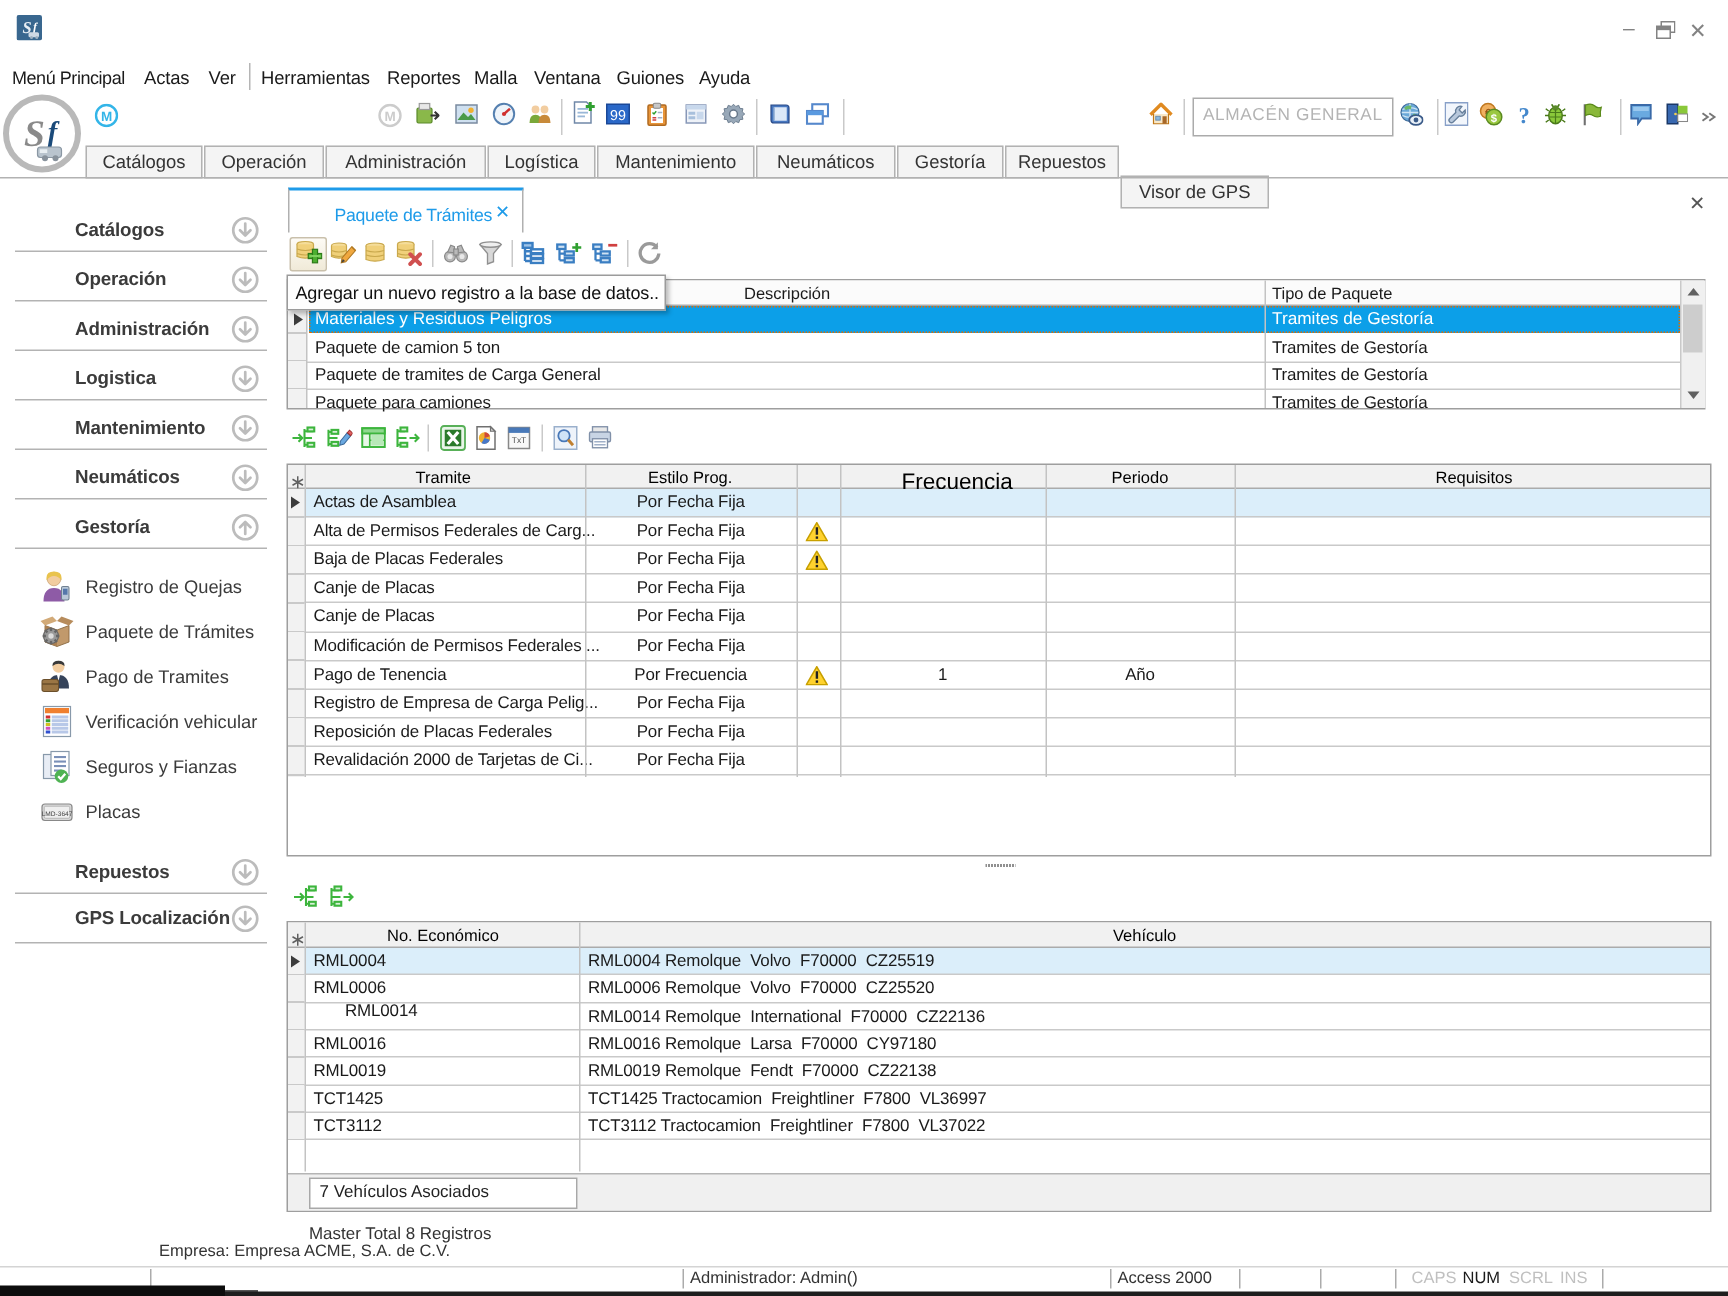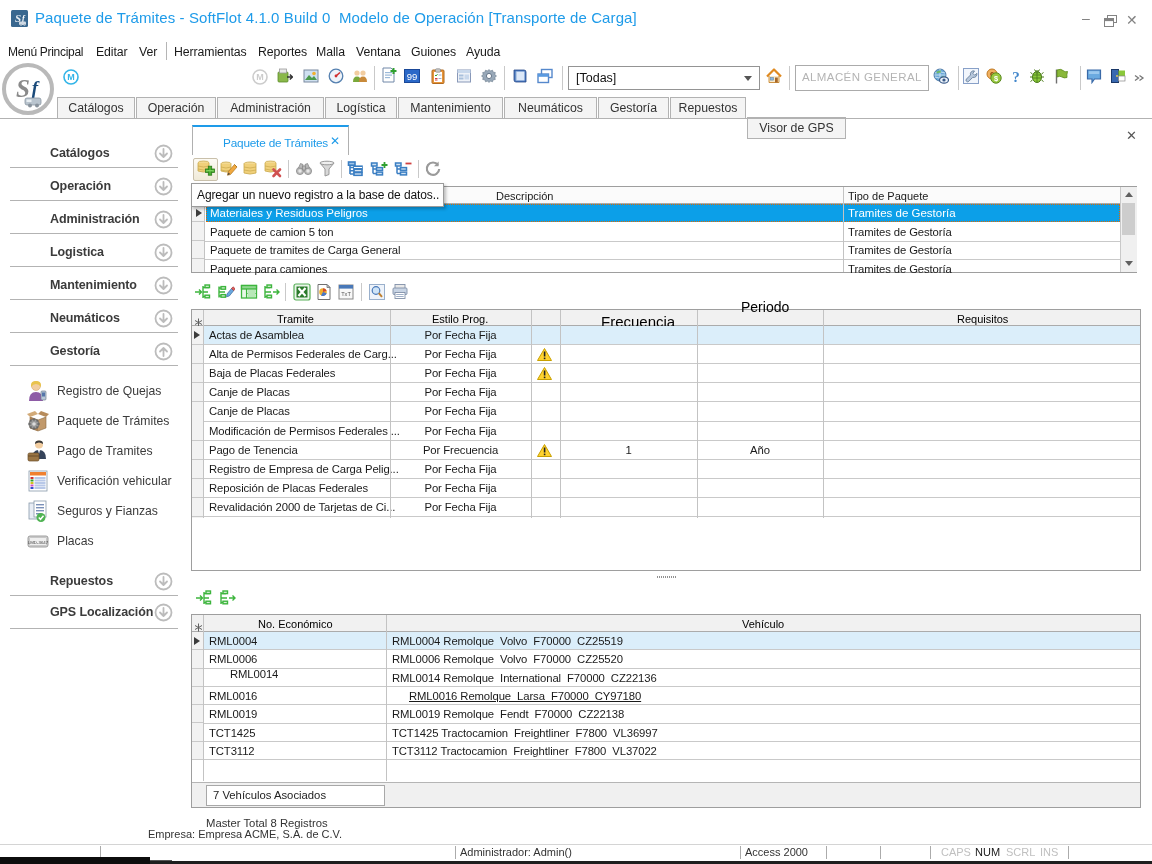--- a/index.html
+++ b/index.html
@@ -44,31 +44,30 @@
 <div id="app">
 
   <div class="abs" style="left:11px; top:10px;"><svg width="17" height="17" viewBox="0 0 17 17">
         <rect x="0" y="0" width="17" height="17" rx="1.5" fill="#39678f"></rect>
         <text x="7" y="12" font-size="11" text-anchor="middle" fill="#e8eef4" font-family="Liberation Serif" font-style="italic" font-weight="bold">S</text>
         <text x="12.3" y="10.5" font-size="8" text-anchor="middle" fill="#ffffff" font-family="Liberation Serif" font-style="italic" font-weight="bold">f</text>
         <rect x="8" y="11.5" width="7" height="3.4" rx="1" fill="#cfd9e4"></rect>
         <circle cx="10" cy="15" r="1" fill="#9fb0c0"></circle>
         <circle cx="13.5" cy="15" r="1" fill="#9fb0c0"></circle>
       </svg></div>
-  <div class="abs txt" id="title">Paquete de Trámites - SoftFlot 4.1.0 Build 0&nbsp; Modelo de Operación [Transporte de Carga]</div>
   <div class="abs winbtn" style="left:1082px; top:10px;">–</div>
   <div class="abs" style="left:1104px; top:13px;"><svg width="13" height="12" viewBox="0 0 13 12">
         <rect x="3.5" y="0.5" width="9" height="7" fill="none" stroke="#838383" stroke-width="1"></rect>
         <rect x="0.5" y="3.5" width="9" height="8" fill="#fff" stroke="#838383" stroke-width="1"></rect>
         <rect x="0.5" y="3.5" width="9" height="2.6" fill="#838383"></rect>
       </svg></div>
   <div class="abs winbtn" style="left:1126px; top:12px;">✕</div>
 
   <div class="abs menu txt" style="left:8px; font-size:12px; letter-spacing:-0.3px;">Menú Principal</div>
-  <div class="abs menu txt" style="left:96px;">Editar</div>
+  <div class="abs menu txt" style="left:96px;">Actas</div>
   <div class="abs menu txt" style="left:139px;">Ver</div>
   <div class="abs" style="left:166px; top:42px; width:1px; height:18px; background:#b5b5b5;"></div>
   <div class="abs menu txt" style="left:174px;">Herramientas</div>
   <div class="abs menu txt" style="left:258px;">Reportes</div>
   <div class="abs menu txt" style="left:316px;">Malla</div>
   <div class="abs menu txt" style="left:356px;">Ventana</div>
   <div class="abs menu txt" style="left:411px;">Guiones</div>
   <div class="abs menu txt" style="left:466px;">Ayuda</div>
 
   <div id="toolbar" class="abs" style="left:0px; top:62px; width:1152px; height:34px;">
@@ -144,21 +143,20 @@
           <path d="M2 2 L12 2 Q14 2 14 4 L14 14 L4 14 Q2 14 2 12 Z" fill="#4878c0" stroke="#2a4a88" stroke-width="0.8"></path>
           <rect x="4" y="3.5" width="8.5" height="9" fill="#dce8f8"></rect>
           <path d="M4 3.5 L4 12.5" stroke="#8aa8d0" stroke-width="1"></path>
         </svg></div>
       <div class="abs" style="left:537px; top:6px;"><svg width="16" height="16" viewBox="0 0 16 16">
           <rect x="4.5" y="1.5" width="10.5" height="8" fill="#fff" stroke="#5588cc" stroke-width="1.4"></rect>
           <rect x="1" y="6" width="10.5" height="8.5" fill="#fff" stroke="#5588cc" stroke-width="1.4"></rect>
           <rect x="1" y="6" width="10.5" height="2.8" fill="#5a9ae0"></rect>
         </svg></div>
       <div class="abs" style="left:562px; top:4px; width:1px; height:24px; background:#c9c9c9;"></div>
-      <div class="abs combo" style="left:568px; top:4px; width:192px;">[Todas]<span class="arr"></span></div>
       <div class="abs" style="left:766px; top:6px;"><svg width="16" height="16" viewBox="0 0 16 16">
           <path d="M1 8.5 L8 1.5 L15 8.5" fill="none" stroke="#e08a20" stroke-width="2.2" stroke-linejoin="round"></path>
           <path d="M3 8 L3 14.5 L13 14.5 L13 8" fill="#f8e8c8" stroke="#c07818" stroke-width="0.8"></path>
           <rect x="9" y="9.5" width="2.8" height="5" fill="#a86828"></rect>
           <rect x="4.5" y="9.5" width="3" height="2.6" fill="#88b8e0" stroke="#6888a8" stroke-width="0.6"></rect>
         </svg></div>
       <div class="abs" style="left:789px; top:4px; width:1px; height:24px; background:#c9c9c9;"></div>
       <div class="abs" style="left:795px; top:3px; width:134px; height:26px; background:#fff; border:1px solid #ababab;"></div>
       <div class="abs txt" style="left:802px; top:9px; font-size:11.5px; letter-spacing:0.4px; color:#b4b4b4;">ALMACÉN GENERAL</div>
       <div class="abs" style="left:933px; top:6px;"><svg width="16" height="16" viewBox="0 0 16 16">
@@ -556,21 +554,21 @@
   <div class="abs grid" style="left:191px; top:309px; width:950px; height:262px;"></div>
   <div class="abs ghead" style="left:192px; top:310px; width:948px; height:16px;"></div>
   <div class="abs" style="left:194px; top:313px;"><svg width="9" height="9" viewBox="0 0 9 9">
         <g stroke="#606060" stroke-width="1">
           <path d="M4.5 0.5 L4.5 8.5 M1 2.5 L8 6.5 M8 2.5 L1 6.5"></path>
         </g>
       </svg></div>
   <div class="abs txt" id="h-tramite" style="left:277px; top:313px; font-size:11px;">Tramite</div>
   <div class="abs txt" id="h-estilo" style="left:432px; top:313px; font-size:11px;">Estilo Prog.</div>
   <div class="abs txt" id="h-frec" style="left:601px; top:313px; font-size:15px;">Frecuencia</div>
-  <div class="abs txt" id="h-per" style="left:741px; top:299px; font-size:14px;">Periodo</div>
+  <div class="abs txt" id="h-per" style="left:741px; top:313px; font-size:11px;">Periodo</div>
   <div class="abs txt" id="h-req" style="left:957px; top:313px; font-size:11px;">Requisitos</div>
   <div id="t2rows" class="abs" style="left:191px; top:326px; width:988px; height:192px;padding-left:24px;">
   <div class="abs" style="left:1px; top:0px; width:11px; height:192px; background:#f2f2f2; background-image:repeating-linear-gradient(180deg, transparent 0px, transparent 18.1px, #c9c9c9 18.1px, #c9c9c9 19.1px);"></div>
   <div class="abs sellight" style="left:12px; top:0px; width:937px; height:19px; border-bottom:1px solid #c9c9c9;"></div>
   <div class="abs txt gcell" style="left:18px; top:3px;">Actas de Asamblea</div>
   <div class="abs txt gcell" style="left:199px; top:3px; width:141px; text-align:center;">Por Fecha Fija</div>
   <div class="abs" style="left:12px; top:19px; width:937px; height:19px; border-bottom:1px solid #c9c9c9;"></div>
   <div class="abs txt gcell" style="left:18px; top:22px;">Alta de Permisos Federales de Carg...</div>
   <div class="abs txt gcell" style="left:199px; top:22px; width:141px; text-align:center;">Por Fecha Fija</div>
   <svg class="abs" style="left:346px; top:22px;" width="15" height="13" viewBox="0 0 15 13">
@@ -661,21 +659,21 @@
   <div class="abs txt gcell" style="left:18px; top:3px;">RML0004</div>
   <div class="abs txt gcell" style="left:201px; top:3px;">RML0004 Remolque&nbsp; Volvo&nbsp; F70000&nbsp; CZ25519</div>
   <div class="abs" style="left:12px; top:18px; width:937px; height:19px; border-bottom:1px solid #c9c9c9;"></div>
   <div class="abs txt gcell" style="left:18px; top:21px;">RML0006</div>
   <div class="abs txt gcell" style="left:201px; top:21px;">RML0006 Remolque&nbsp; Volvo&nbsp; F70000&nbsp; CZ25520</div>
   <div class="abs" style="left:12px; top:37px; width:937px; height:18px; border-bottom:1px solid #c9c9c9;"></div>
   <div class="abs txt gcell" style="left:18px; top:36px;margin-left:21px;">RML0014</div>
   <div class="abs txt gcell" style="left:201px; top:40px;">RML0014 Remolque&nbsp; International&nbsp; F70000&nbsp; CZ22136</div>
   <div class="abs" style="left:12px; top:55px; width:937px; height:18px; border-bottom:1px solid #c9c9c9;"></div>
   <div class="abs txt gcell" style="left:18px; top:58px;">RML0016</div>
-  <div class="abs txt gcell" style="left:218px; top:58px;text-decoration:underline;">RML0016 Remolque&nbsp; Larsa&nbsp; F70000&nbsp; CY97180</div>
+  <div class="abs txt gcell" style="left:201px; top:58px;">RML0016 Remolque&nbsp; Larsa&nbsp; F70000&nbsp; CY97180</div>
   <div class="abs" style="left:12px; top:73px; width:937px; height:19px; border-bottom:1px solid #c9c9c9;"></div>
   <div class="abs txt gcell" style="left:18px; top:76px;">RML0019</div>
   <div class="abs txt gcell" style="left:201px; top:76px;">RML0019 Remolque&nbsp; Fendt&nbsp; F70000&nbsp; CZ22138</div>
   <div class="abs" style="left:12px; top:92px; width:937px; height:18px; border-bottom:1px solid #c9c9c9;"></div>
   <div class="abs txt gcell" style="left:18px; top:95px;">TCT1425</div>
   <div class="abs txt gcell" style="left:201px; top:95px;">TCT1425 Tractocamion&nbsp; Freightliner&nbsp; F7800&nbsp; VL36997</div>
   <div class="abs" style="left:12px; top:110px; width:937px; height:18px; border-bottom:1px solid #c9c9c9;"></div>
   <div class="abs txt gcell" style="left:18px; top:113px;">TCT3112</div>
   <div class="abs txt gcell" style="left:201px; top:113px;">TCT3112 Tractocamion&nbsp; Freightliner&nbsp; F7800&nbsp; VL37022</div>
   <div class="abs marker" style="left:3px; top:5px;"></div>
@@ -683,21 +681,21 @@
   <div class="abs colline" style="left:203px; top:615px; height:166px;"></div>
   <div class="abs colline" style="left:386px; top:615px; height:166px;"></div>
 
   <div class="abs" style="left:192px; top:782px; width:948px; height:25px; background:#f0f0f0; border-top:1px solid #b5b5b5;"></div>
   <div class="abs" style="left:206px; top:785px; width:179px; height:21px; background:#fff; border:1px solid #a8a8a8;"></div>
   <div class="abs txt" style="left:213px; top:789px; font-size:11.3px; color:#222;">7 Vehículos Asociados</div>
   <div class="abs txt" style="left:206px; top:817px; font-size:11.3px; color:#333;">Master Total 8 Registros</div>
 
   <div class="abs" style="left:0px; top:844px; width:1152px; height:1px; background:#d4d4d4;"></div>
   <div class="abs ssep" style="left:100px;"></div>
-  <div class="abs sbar txt" style="left:106px; top:828px;margin-left:42px;">Empresa: Empresa ACME, S.A. de C.V.</div>
+  <div class="abs sbar txt" style="left:106px; top:828px;">Empresa: Empresa ACME, S.A. de C.V.</div>
   <div class="abs ssep" style="left:455px;"></div>
   <div class="abs sbar txt" style="left:460px; top:846px;">Administrador: Admin()</div>
   <div class="abs ssep" style="left:740px;"></div>
   <div class="abs sbar txt" style="left:745px; top:846px;">Access 2000</div>
   <div class="abs ssep" style="left:826px;"></div>
   <div class="abs ssep" style="left:880px;"></div>
   <div class="abs ssep" style="left:930px;"></div>
   <div class="abs sbar txt" style="left:941px; top:846px; color:#c0c0c0;">CAPS</div>
   <div class="abs sbar txt" style="left:975px; top:846px; color:#1a1a1a;">NUM</div>
   <div class="abs sbar txt" style="left:1006px; top:846px; color:#c0c0c0;">SCRL</div>

